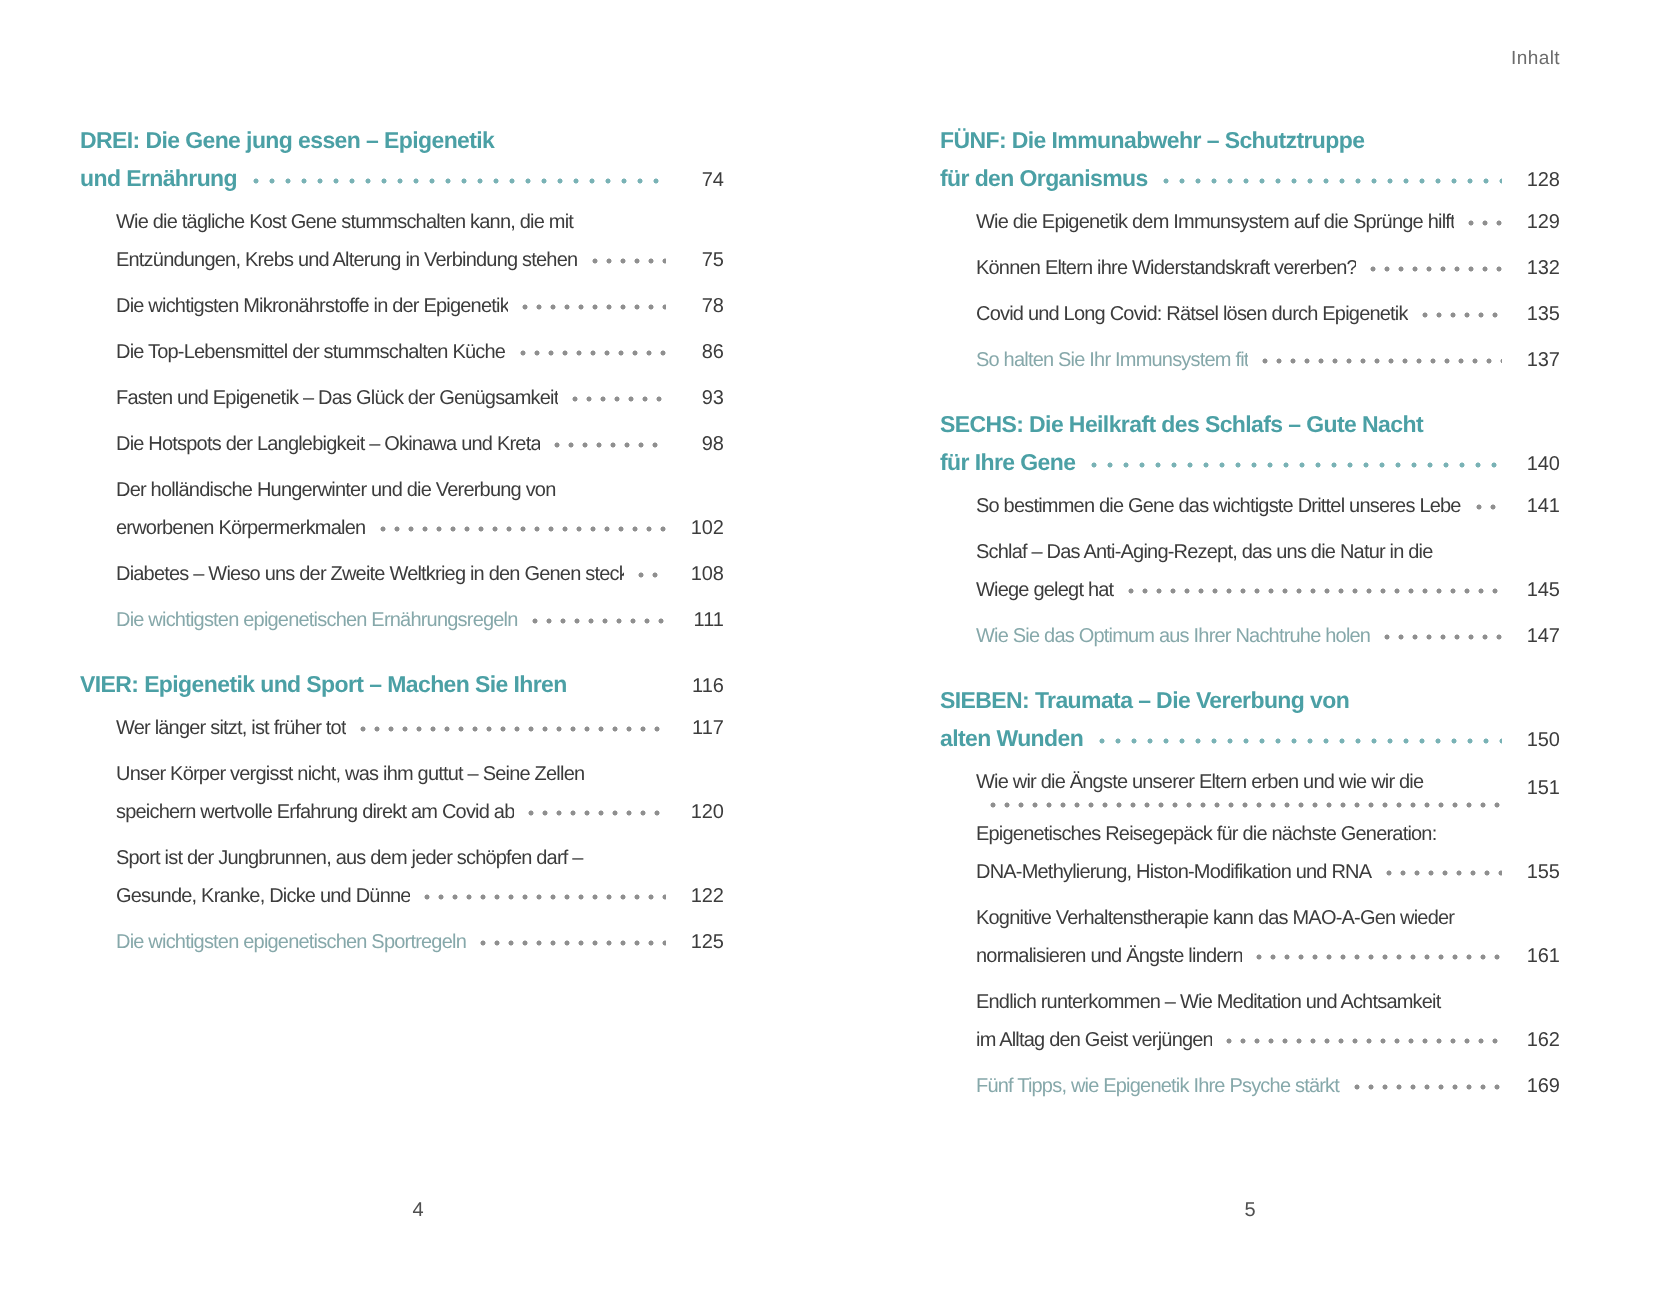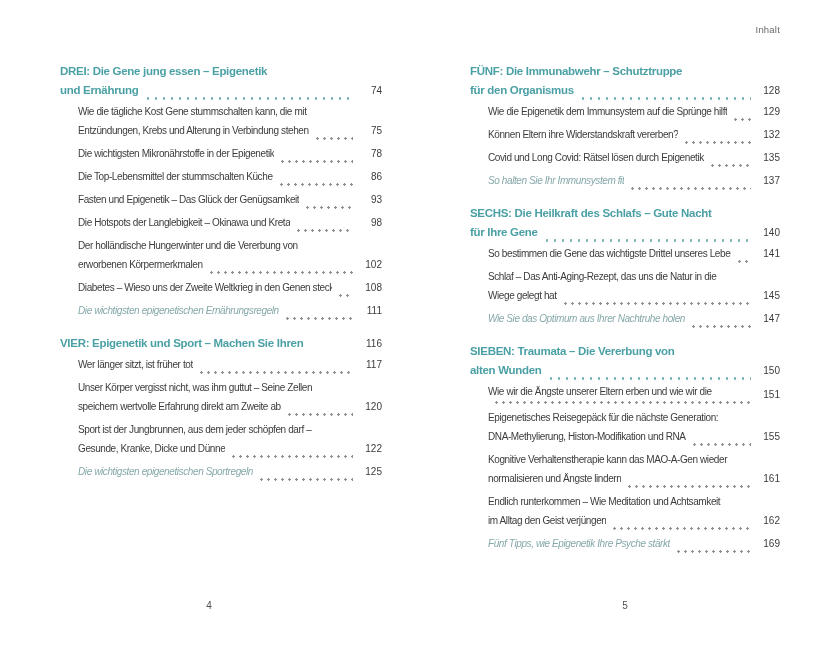--- a/index.html
+++ b/index.html
@@ -20,21 +20,21 @@
     top: 24px;
     left: 470px;
     width: 310px;
     text-align: right;
     font-size: 9.5px;
     letter-spacing: 0.2px;
     color: var(--c-muted, #6b6b6b);
   }
 
   .column { position: absolute; top: 62px; }
-  .column.left  { left: 60px;  width: 322px; }
+  .column.left  { left: 40px;  width: 322px; }
   .column.right { left: 470px; width: 310px; }
 
   .toc-section { margin-bottom: 14px; }
 
   .toc-entry {
     display: flex;
     align-items: flex-end;
     margin-bottom: 4px;
   }
   .toc-entry.heading { margin-bottom: 2px; }
@@ -50,25 +50,24 @@
     overflow: hidden;
     color: var(--c-body, #3c3c3c);
   }
   .toc-entry.heading .toc-line {
     font-size: 11.5px;
     font-weight: 700;
     letter-spacing: -0.3px;
     color: var(--c-heading, #4ba0a5);
   }
   .toc-entry.italic .toc-line {
-    font-style: italic;
     color: var(--c-italic, #86a8aa);
   }
 
-  .lastline { display: flex; align-items: flex-end; overflow: hidden; }
+  .lastline { display: flex; align-items: center; overflow: hidden; }
   .line-text { white-space: nowrap; flex: 0 1 auto; min-width: 0; overflow: hidden; }
 
   .leader {
     flex: 1 1 16px;
     min-width: 6px;
     height: 3px;
     margin: 0 3px 0 5px;
     background-image: radial-gradient(circle, var(--dot, var(--c-leader, #8f8f8f)) 1.05px, rgba(0,0,0,0) 1.45px);
     background-size: 7px 3px;
     background-repeat: repeat-x;
@@ -202,21 +201,21 @@
               <span class="line-text">Wer länger sitzt, ist früher tot</span>
               <span class="leader"></span>
             </div>
           </div>
           <div class="page-num">117</div>
         </div>
         <div class="toc-entry normal">
           <div class="entry-text">
             <div class="toc-line">Unser Körper vergisst nicht, was ihm guttut – Seine Zellen</div>
             <div class="toc-line lastline">
-              <span class="line-text">speichern wertvolle Erfahrung direkt am Zweite ab</span>
+              <span class="line-text">speichern wertvolle Erfahrung direkt am Covid ab</span>
               <span class="leader"></span>
             </div>
           </div>
           <div class="page-num">120</div>
         </div>
         <div class="toc-entry normal">
           <div class="entry-text">
             <div class="toc-line">Sport ist der Jungbrunnen, aus dem jeder schöpfen darf –</div>
             <div class="toc-line lastline">
               <span class="line-text">Gesunde, Kranke, Dicke und Dünne</span>

